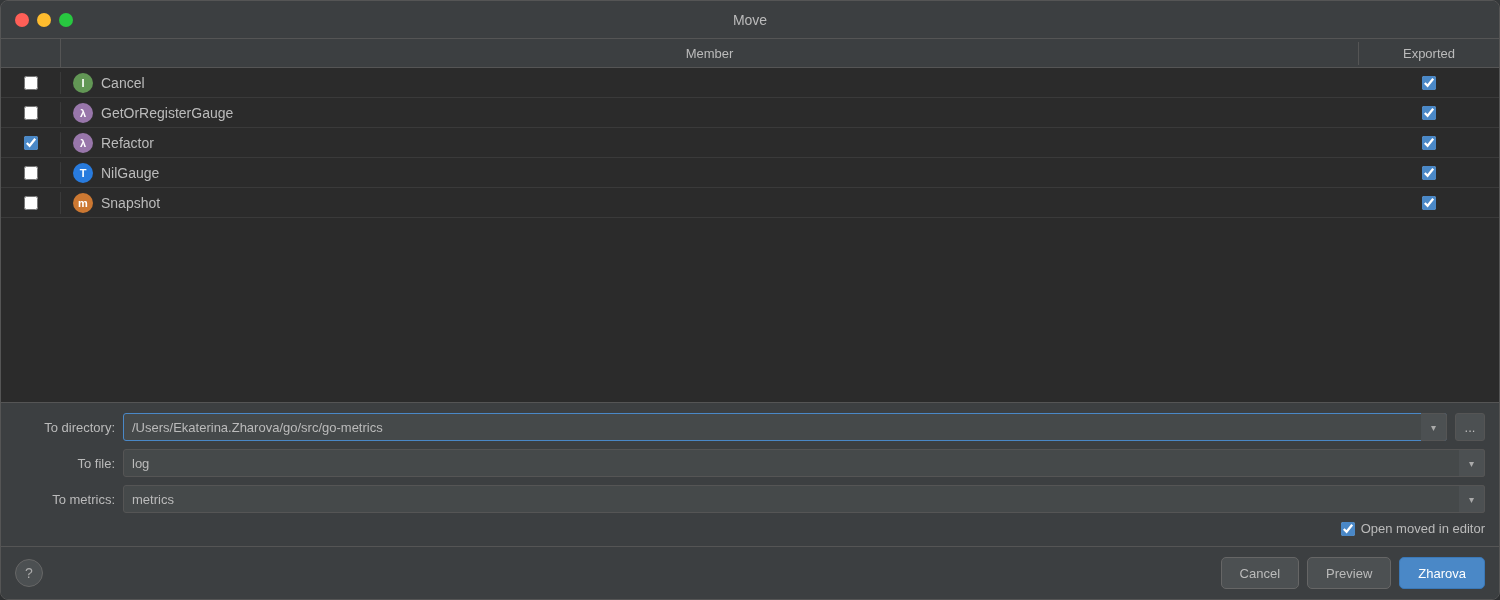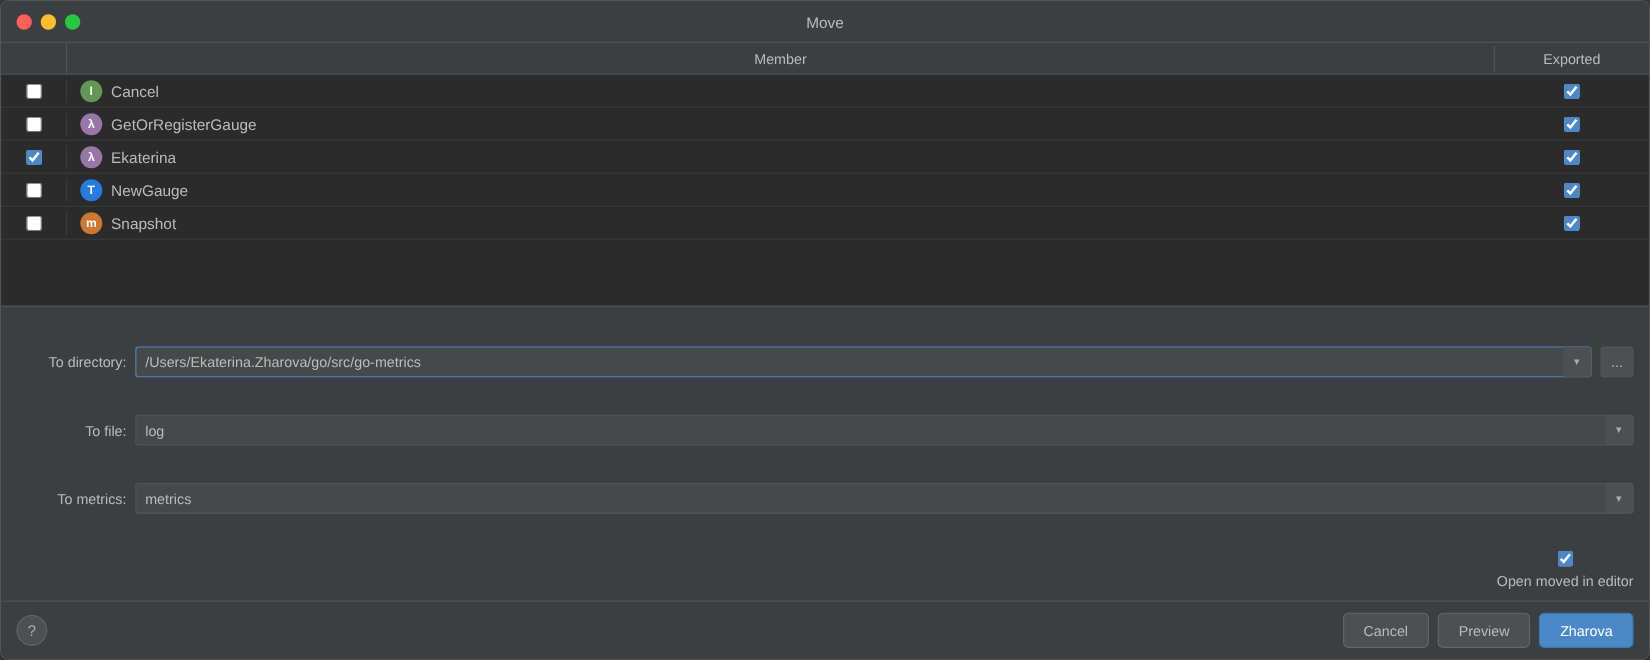--- a/index.html
+++ b/index.html
@@ -184,21 +184,20 @@
       border-top: 1px solid #555;
       display: flex;
       flex-direction: column;
       gap: 8px;
     }
 
     .form-row {
       display: flex;
       align-items: center;
       gap: 8px;
-      margin-top: 26px;
     }
 
     .form-label {
       width: 100px;
       min-width: 100px;
       text-align: right;
       color: #bbbbbb;
       font-size: 13px;
     }
 
@@ -279,21 +278,20 @@
       align-items: center;
       gap: 8px;
     }
 
     .open-moved-label {
       display: flex;
       align-items: center;
       gap: 6px;
       color: #bbbbbb;
       font-size: 13px;
-      flex-direction: column;
     }
 
     .help-btn {
       width: 28px;
       height: 28px;
       border-radius: 50%;
       background: #4c5052;
       border: 1px solid #666;
       color: #aaa;
       font-size: 14px;
@@ -369,34 +367,34 @@
           <input type="checkbox" checked="" style="">
         </div>
       </div>
 
       <div class="table-row">
         <div class="cell-checkbox">
           <input type="checkbox" checked="" style="">
         </div>
         <div class="cell-member">
           <span class="member-icon icon-lambda">λ</span>
-          <span class="member-name">Ekaterina</span>
+          <span class="member-name">Refactor</span>
         </div>
         <div class="cell-exported">
           <input type="checkbox" checked="" style="">
         </div>
       </div>
 
       <div class="table-row">
         <div class="cell-checkbox">
           <input type="checkbox" style="">
         </div>
         <div class="cell-member">
           <span class="member-icon icon-t">T</span>
-          <span class="member-name">NewGauge</span>
+          <span class="member-name">NilGauge</span>
         </div>
         <div class="cell-exported">
           <input type="checkbox" checked="" style="">
         </div>
       </div>
 
       <div class="table-row">
         <div class="cell-checkbox">
           <input type="checkbox" style="">
         </div>

